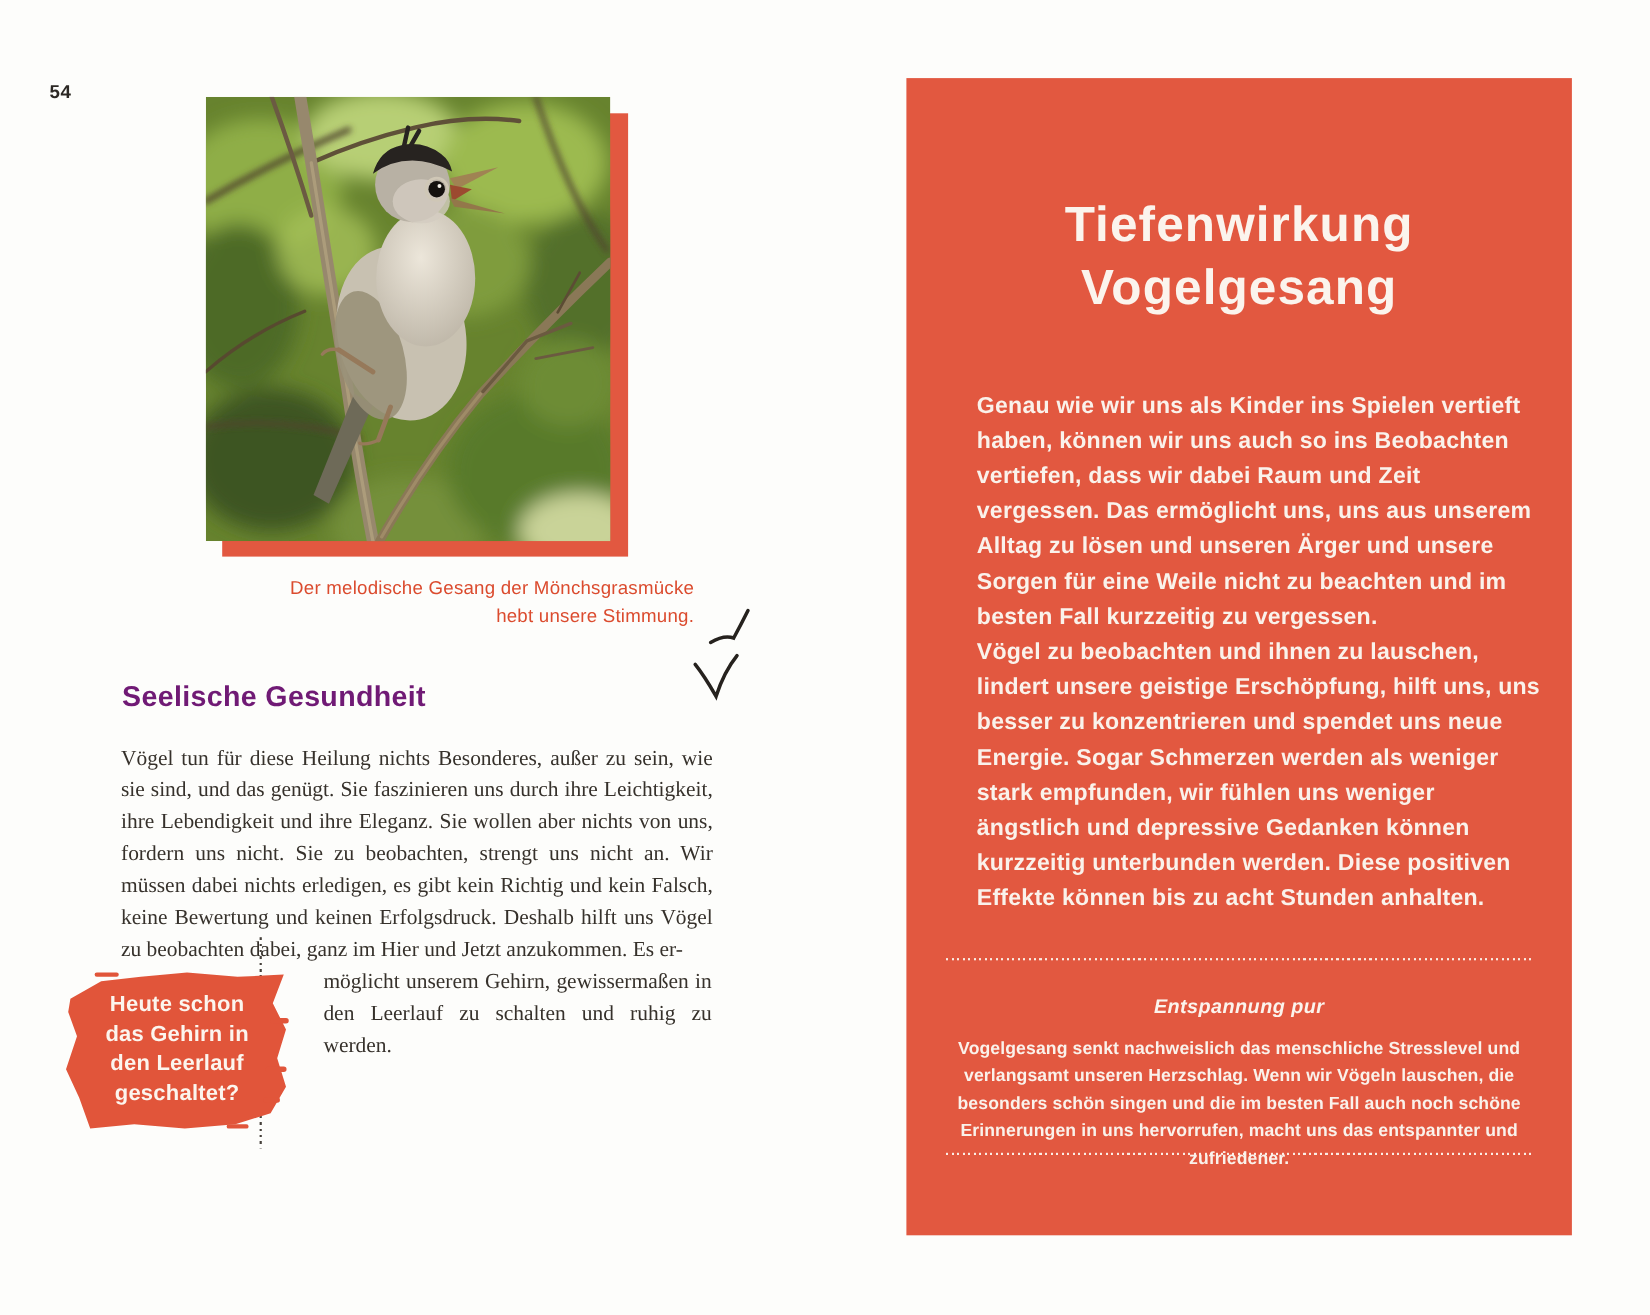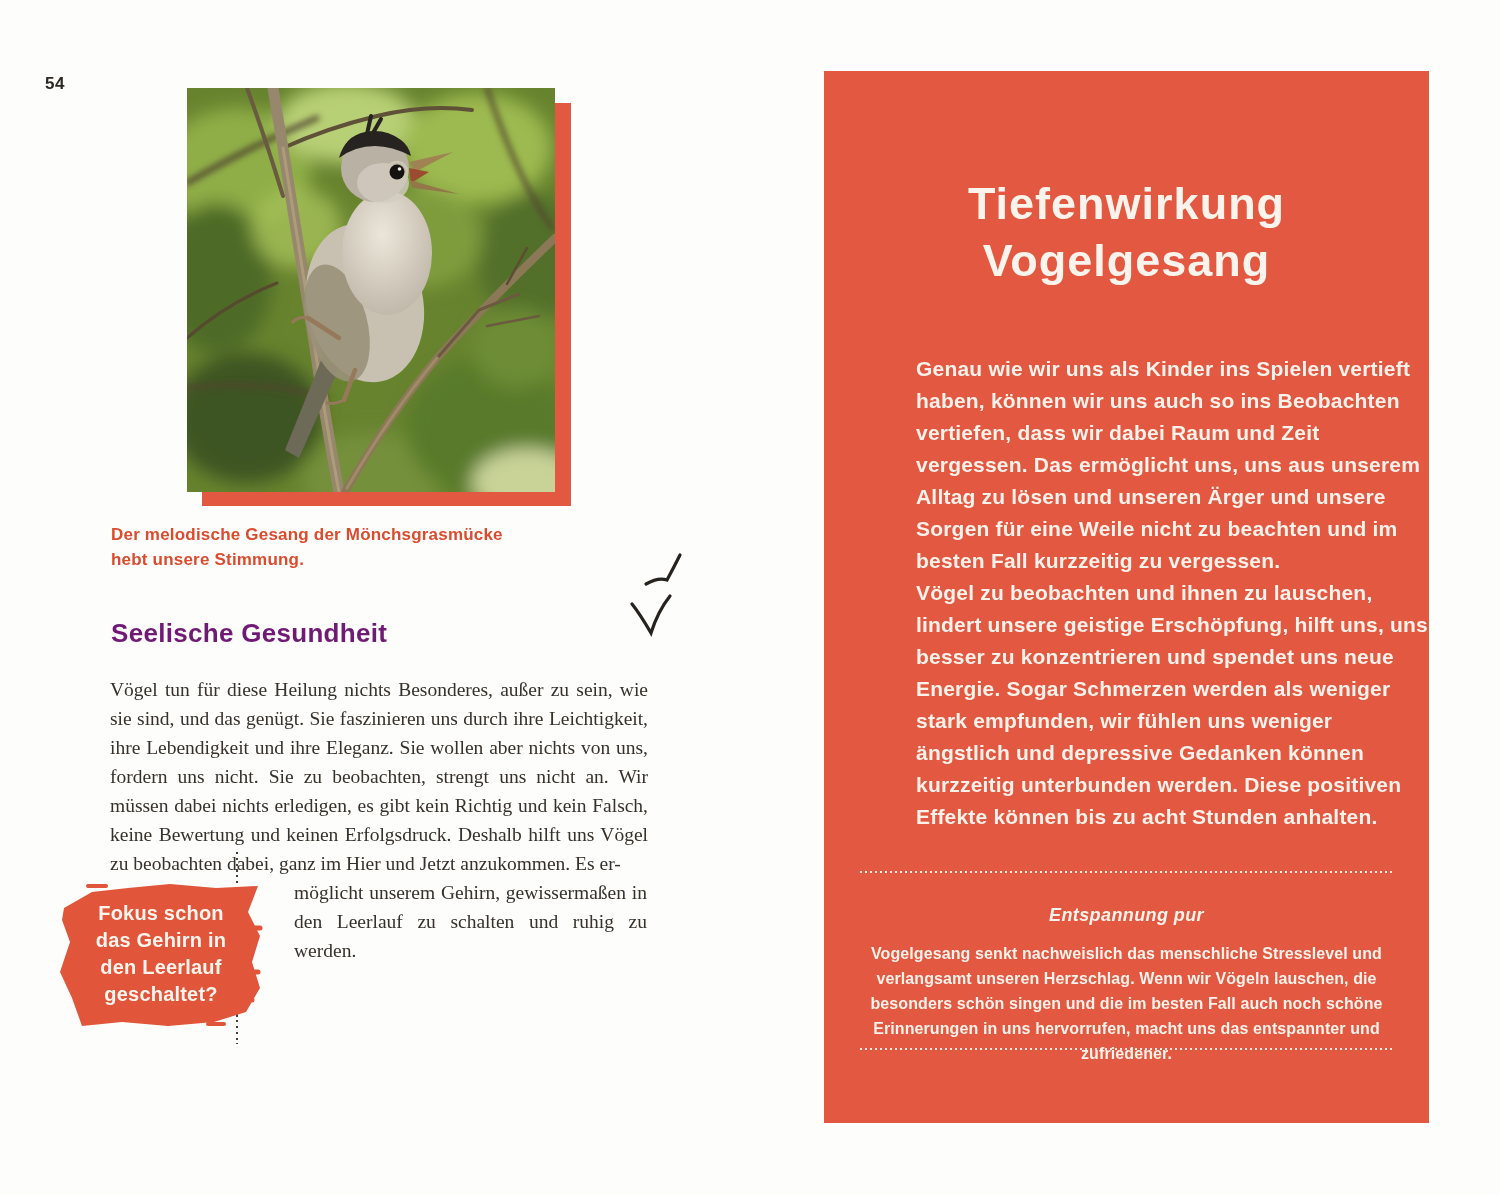--- a/index.html
+++ b/index.html
@@ -17,21 +17,21 @@
   }
   .photo-shadow{
     left:202px;top:103px;width:369px;height:403px;
     background:#E25840;
   }
   .photo-frame{
     left:187px;top:88px;width:368px;height:404px;overflow:hidden;
   }
   .caption{
     left:111px;top:522px;width:520px;
-    text-align:left;font-size:17px;font-weight:700;line-height:25px;
+    text-align:right;font-size:17px;font-weight:400;line-height:25px;
     color:#DB4B2E;white-space:pre-line;letter-spacing:.2px;
   }
   .checkmarks{left:612px;top:538px;width:80px;height:108px;}
   .section-heading{
     left:111px;top:618px;
     font-size:26px;font-weight:700;color:#701a75;letter-spacing:.3px;
   }
   .body-serif{
     font-family:"Liberation Serif","DejaVu Serif",serif;
     font-size:19.5px;line-height:29px;color:#36312b;text-align:justify;margin-top:19px;
@@ -59,21 +59,20 @@
   }
   .panel-title{
     position:absolute;left:0;right:0;top:104px;
     text-align:center;font-size:45px;font-weight:700;line-height:57px;
     letter-spacing:1px;white-space:pre-line;color:#FBF4ED;
   }
   .panel-body{
     position:absolute;left:64px;top:282px;width:512px;
     font-size:21px;font-weight:700;line-height:32px;letter-spacing:.2px;
     color:#FAF2EB;
-    margin-left:28px;
   }
   .panel-body p{margin:0;}
   .dotted-h{
     position:absolute;left:36px;width:533px;height:2px;
     background:repeating-linear-gradient(90deg,rgba(252,245,238,.95) 0 2px,transparent 2px 5px);
   }
   .dotted-h.first{top:800px;}
   .dotted-h.second{top:977px;}
   .info-heading{
     position:absolute;left:0;right:0;top:834px;
@@ -186,21 +185,21 @@
 </div>
 
 <div class="abs dotted-v"></div>
 
 <div class="abs callout-box">
   <svg viewBox="0 0 206 156">
     <polygon fill="#E1553A" points="6,32 34,16 70,12 112,8 158,12 200,10 190,36 202,60 194,86 202,112 188,136 156,146 110,150 64,146 24,150 14,122 2,96 12,66 4,44"></polygon>
     <path d="M190 52 h12 M186 96 h14 M184 124 h10" stroke="#E1553A" stroke-width="5" stroke-linecap="round"></path>
     <path d="M30 10 h18 M150 148 h16" stroke="#E1553A" stroke-width="4" stroke-linecap="round"></path>
   </svg>
-  <div class="callout-text">Fokus schon
+  <div class="callout-text">Heute schon
 das Gehirn in
 den Leerlauf
 geschaltet?</div>
 </div>
 
 <div class="abs panel">
   <div class="panel-title">Tiefenwirkung
 Vogelgesang</div>
 
   <div class="panel-body">

